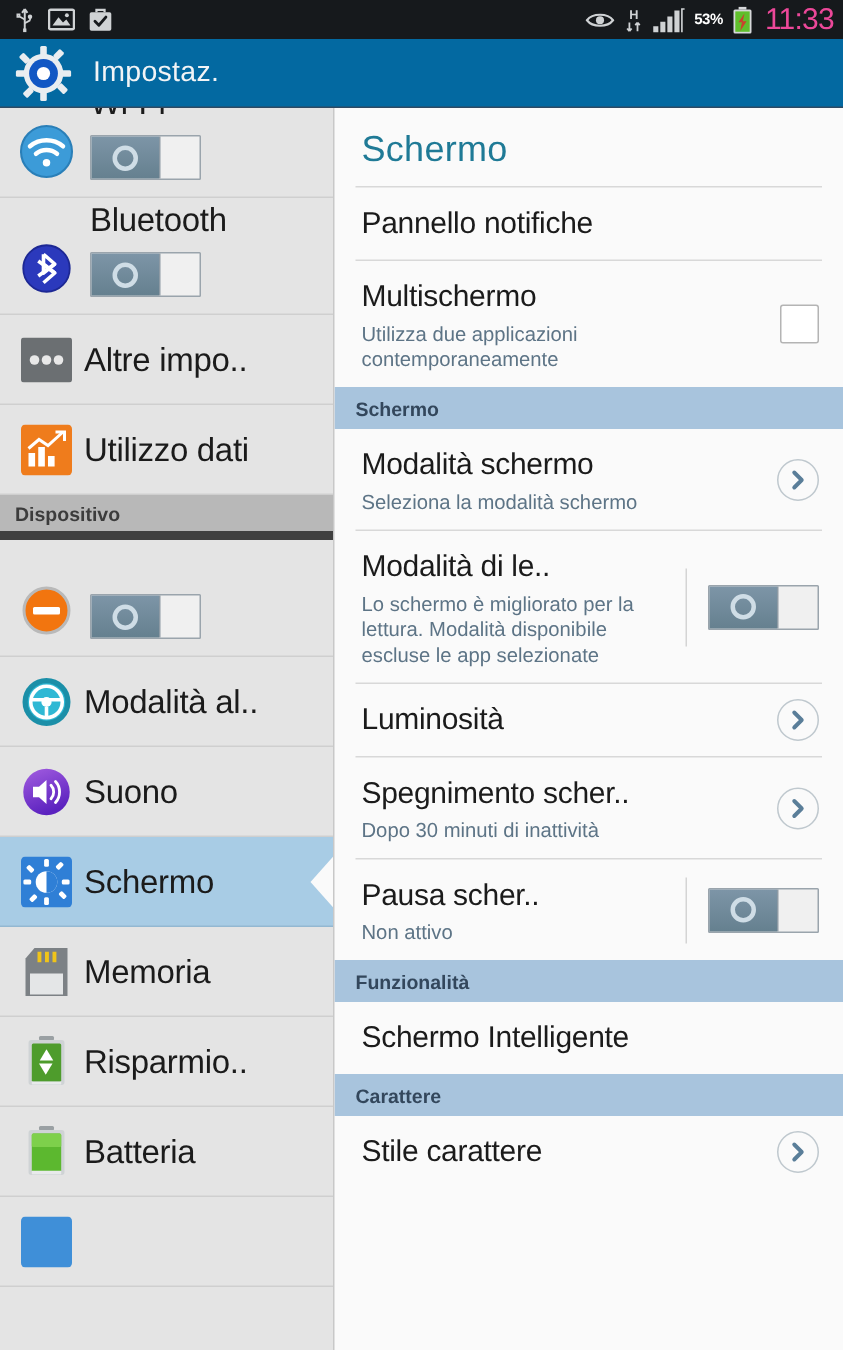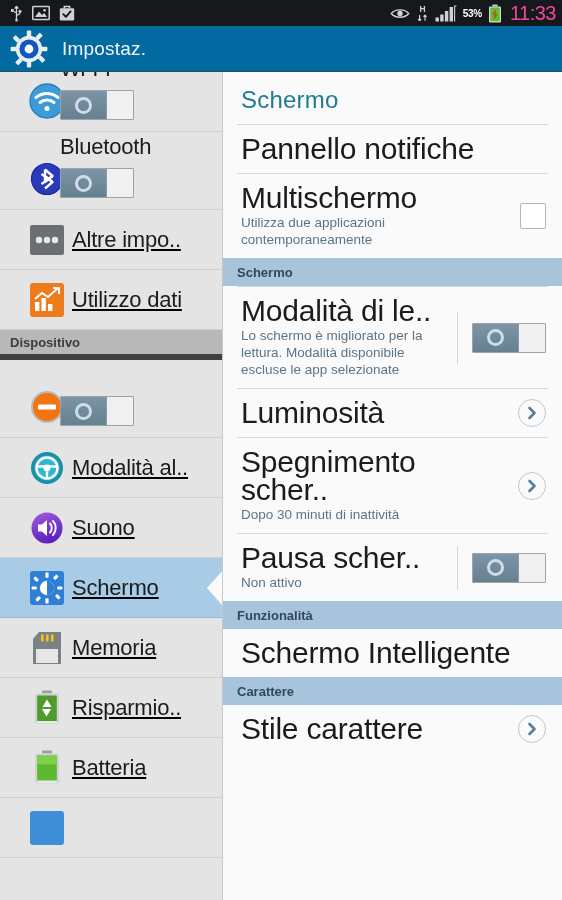--- a/index.html
+++ b/index.html
@@ -54,24 +54,23 @@
   #sidebar {
     width:222px; min-width:222px;
     background:#e4e4e4;
     position:relative;
     overflow:hidden;
   }
   #sidebar-scroll { position:relative; top:-18px; }
   .side-row {
     position:relative;
     display:flex; align-items:center;
-    padding-left:28px;
+    padding-left:12px;
     border-bottom:1px solid #cfcfcf;
     background:#e4e4e4;
-    text-decoration:underline;
   }
   .side-row.tall { height:78px; align-items:flex-start; padding-top:6px; }
   .side-row.plain { height:60px; }
   .side-row.selected { background:#a8cce5; border-bottom:1px solid #93b8d2; }
   .side-icon {
     width:38px; min-width:38px; height:38px;
     display:flex; align-items:center; justify-content:center;
     margin-right:6px;
   }
   .side-row.tall .side-icon { margin-top:22px; }
@@ -138,21 +137,21 @@
   .divider { height:1px; background:#d8d8d8; margin:0 14px; }
 
   .row {
     position:relative;
     padding:10px 16px 10px 18px;
     min-height:46px;
     display:flex; align-items:center;
   }
   .row-texts { flex:1; padding-right:6px; }
   .row-title {
-    font-size:30px; color:#1b1b1b; line-height:28px;
+    font-size:20px; color:#1b1b1b; line-height:28px;
     letter-spacing:-0.2px;
   }
   .row-sub {
     font-size:13.5px; color:#5d7486; line-height:17px;
     margin-top:2px; max-width:205px;
   }
   .panel-section {
     height:28px; background:#a8c4dd;
     display:flex; align-items:center; padding-left:14px;
   }
@@ -467,20 +466,31 @@
           <div class="row-title">Multischermo</div>
           <div class="row-sub">Utilizza due applicazioni contemporaneamente</div>
         </div>
         <div class="cbox"></div>
       </div>
 
       <div class="panel-section">
         <span>Schermo</span>
       </div>
 
+      <div class="row">
+        <div class="row-texts">
+          <div class="row-title">Modalità schermo</div>
+          <div class="row-sub">Seleziona la modalità schermo</div>
+        </div>
+        <div class="chev">
+          <svg width="12" height="14" viewBox="0 0 12 14">
+            <path d="M3.5 2 L8.5 7 L3.5 12" stroke="#5a7e99" stroke-width="2.6" fill="none" stroke-linecap="round" stroke-linejoin="round"></path>
+          </svg>
+        </div>
+      </div>
       <div class="divider"></div>
 
       <div class="row">
         <div class="row-texts">
           <div class="row-title">Modalità di le..</div>
           <div class="row-sub">Lo schermo è migliorato per la lettura. Modalità disponibile escluse le app selezionate</div>
         </div>
         <div class="vsep"></div>
         <div>
           <div class="toggle">

